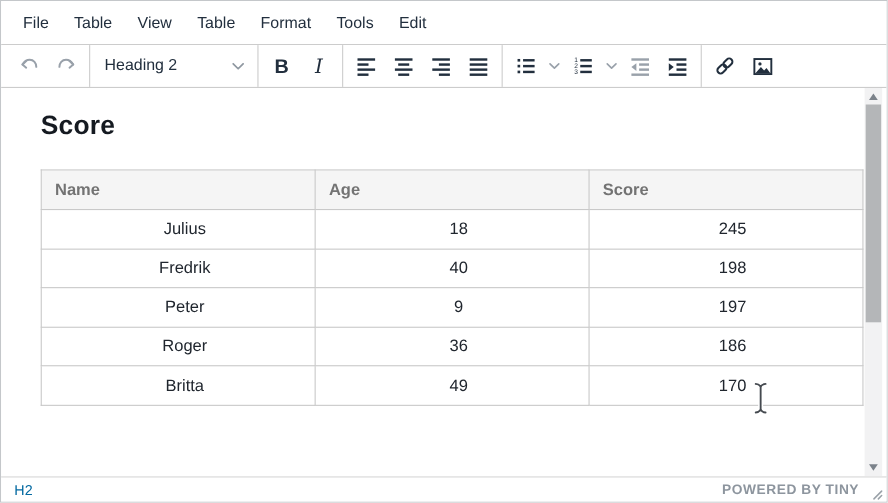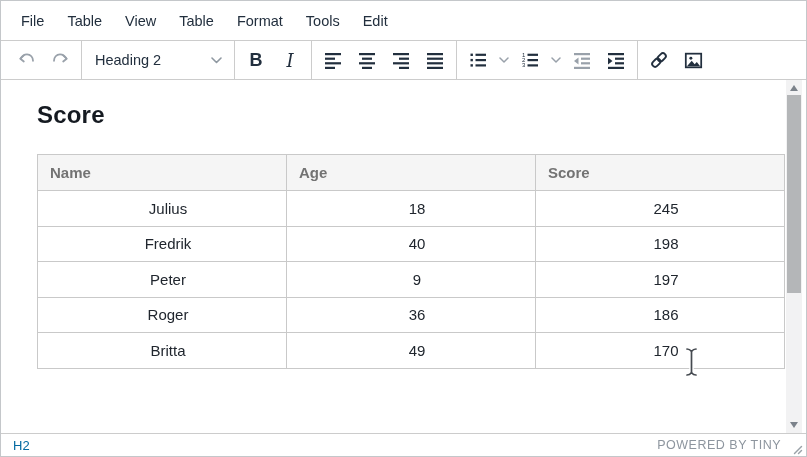--- a/index.html
+++ b/index.html
@@ -71,21 +71,21 @@
   .tri-up { width:0; height:0; border-left:4.5px solid transparent; border-right:4.5px solid transparent; border-bottom:6px solid #7b828a; }
   .tri-down { width:0; height:0; border-left:4.5px solid transparent; border-right:4.5px solid transparent; border-top:6px solid #7b828a; }
   .sb-thumb { position:absolute; left:1px; right:1px; top:15px; height:198px; background:#b4b6b8; }
 
   
   .statusbar {
     flex:0 0 23px; height:23px; border-top:1px solid #cccccc; background:#fff;
     display:flex; align-items:center; justify-content:space-between; padding:0 3px 0 12px;
   }
   .elementpath { font-size:13px; color:#0369a1; }
-  .status-right { display:flex; align-items:center; height:100%; }
+  .status-right { display:flex; align-items:center; height:100%;font-weight:bold; }
   .branding { font-size:12.5px; color:#8d959e; letter-spacing:.5px; margin-right:9px; }
   .resize-grip { width:13px; height:13px; margin-top:6px; }
 
   
   .ibeam { position:absolute; left:682px; top:266px; z-index:6; }
 
   svg { display:block; }
 </style>
 </head>
 <body>

